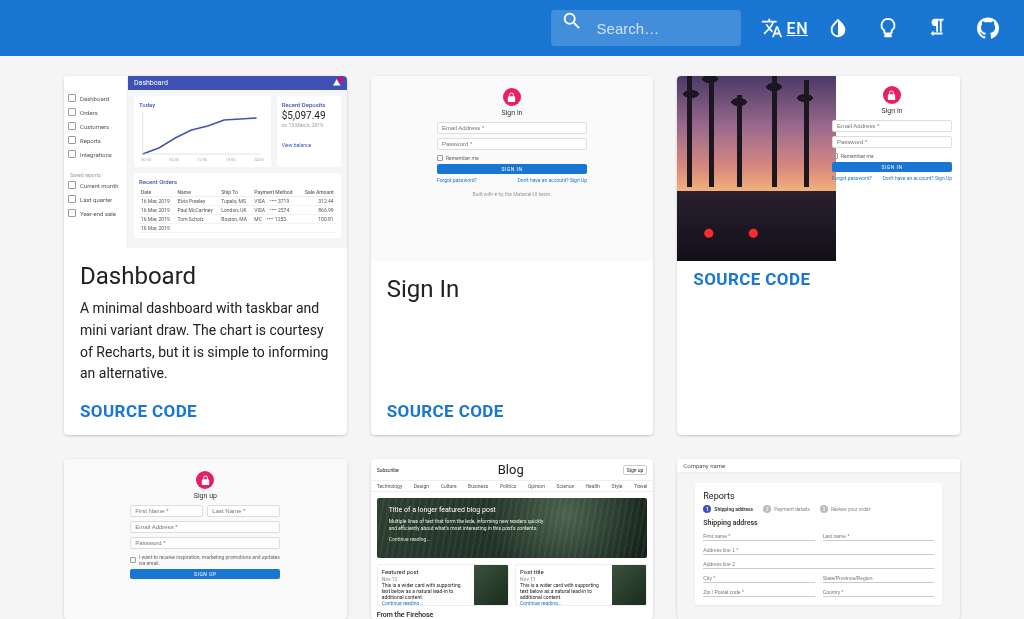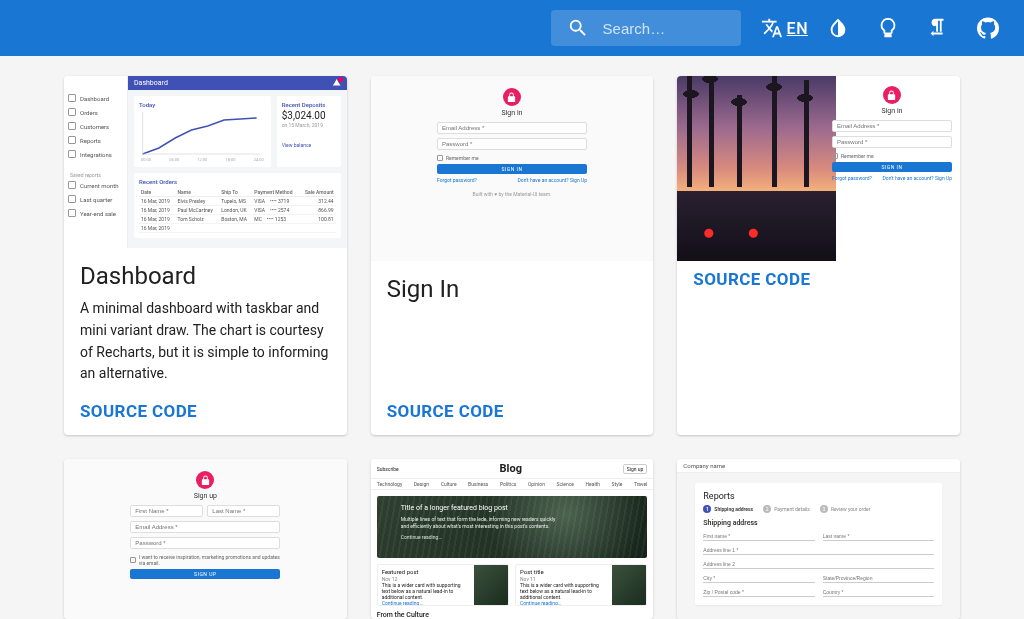--- a/index.html
+++ b/index.html
@@ -32,26 +32,25 @@
     background: var(--blue);
     display: flex;
     align-items: center;
     padding: 0 16px 0 0;
     gap: 10px;
   }
   .appbar .spacer { flex: 1; }
 
   .search-wrap {
     display: flex;
-    align-items: center;
     background: rgba(255,255,255,0.18);
     border-radius: 4px;
     height: 36px;
     width: 190px;
-    padding: 0 16px;
+    padding: 0 10px;
     margin-right: 10px;
   }
   .search-wrap .icon { color: #fff; display:flex; }
   .search-wrap input {
     background: transparent;
     border: none;
     outline: none;
     color: #fff;
     padding-left: 14px;
     font-size: 15px;
@@ -164,28 +163,28 @@
   .palm.t1{left:6%;height:60%;}
   .palm.t2{left:20%;height:72%;}
   .palm.t3{left:38%;height:50%;}
   .palm.t4{left:60%;height:66%;}
   .palm.t5{left:80%;height:58%;}
   .frond{position:absolute;width:28px;height:14px;background:radial-gradient(ellipse at center,#1b1620 0 40%,transparent 41%);}
 
   
   .blog{position:absolute;inset:0;background:#fff;display:flex;flex-direction:column;}
   .blog-nav{display:flex;justify-content:space-between;align-items:center;padding:3px 6px;border-bottom:1px solid #eee;font-size:5px;}
-  .blog-title{font-size:11px;font-weight:700;}
+  .blog-title{font-size:13px;font-weight:400;}
   .blog-cats{display:flex;justify-content:space-between;padding:2px 6px;font-size:5px;color:#555;border-bottom:1px solid #eee;}
   .blog-hero{position:relative;margin:6px;height:62px;border-radius:2px;overflow:hidden;
     background:linear-gradient(135deg,#2e4030,#15241a);}
   .blog-hero::before{content:"";position:absolute;inset:0;background:
     repeating-linear-gradient(100deg,rgba(255,255,255,0.05) 0 2px,transparent 2px 6px),
     radial-gradient(circle at 70% 30%,rgba(180,220,180,0.3),transparent 40%);}
-  .blog-hero .htext{position:absolute;left:24px;top:8px;color:#fff;font-size:7px;max-width:60%;line-height:1.35;}
+  .blog-hero .htext{position:absolute;left:12px;top:8px;color:#fff;font-size:7px;max-width:60%;line-height:1.35;}
   .blog-hero .hsub{font-size:5px;margin-top:3px;color:#e8efe8;}
   .blog-hero .hlink{font-size:5px;margin-top:4px;color:#c8e6c9;}
   .blog-row{display:flex;gap:6px;padding:0 6px;}
   .blog-card{flex:1;border:1px solid #eee;border-radius:2px;display:flex;overflow:hidden;height:42px;}
   .blog-card .bc-txt{flex:1;padding:3px 4px;font-size:5px;}
   .blog-card .bc-img{width:34px;background:linear-gradient(135deg,#3a513c,#1b2c1e);} 
   .blog-card .bc-title{font-size:6px;color:#222;margin-bottom:1px;}
   .blog-card .bc-date{color:#888;}
   .blog-card .bc-link{color:var(--link);}
 
@@ -307,21 +306,21 @@
               <div style="display:flex;justify-content:space-between;font-size:4px;color:#aaa;padding:0 2px;">
                 <span>00:00</span>
                   <span>06:00</span>
                   <span>12:00</span>
                   <span>18:00</span>
                   <span>24:00</span>
               </div>
             </div>
             <div class="dash-deposits">
               <div class="dtitle">Recent Deposits</div>
-              <div class="damount">$3,024.00</div>
+              <div class="damount">$5,097.49</div>
               <div class="ddate">on 15 March, 2019</div>
               <div class="dlink">View balance</div>
             </div>
           </div>
           <div class="dash-orders">
             <div class="otitle">Recent Orders</div>
             <table>
               <tbody>
                   <tr>
                 <th>Date</th>
@@ -507,21 +506,21 @@
           <div class="blog-card">
             <div class="bc-txt">
               <div class="bc-title">Post title</div>
               <div class="bc-date">Nov 11</div>
               <div>This is a wider card with supporting text below as a natural lead-in to additional content.</div>
               <div class="bc-link">Continue reading…</div>
             </div>
             <div class="bc-img"></div>
           </div>
         </div>
-        <div style="font-size:7px;font-weight:500;padding:5px 6px 0 6px">From the Culture</div>
+        <div style="font-size:7px;font-weight:500;padding:5px 6px 0 6px">From the Firehose</div>
       </div>
     </div>
   </div>
 
   <div class="card row2">
     <div class="thumb" style="height:100%;">
       <div class="chk-thumb">
         <div class="chk-bar">Company name</div>
         <div class="chk-card">
           <div class="ctitle">Reports</div>

